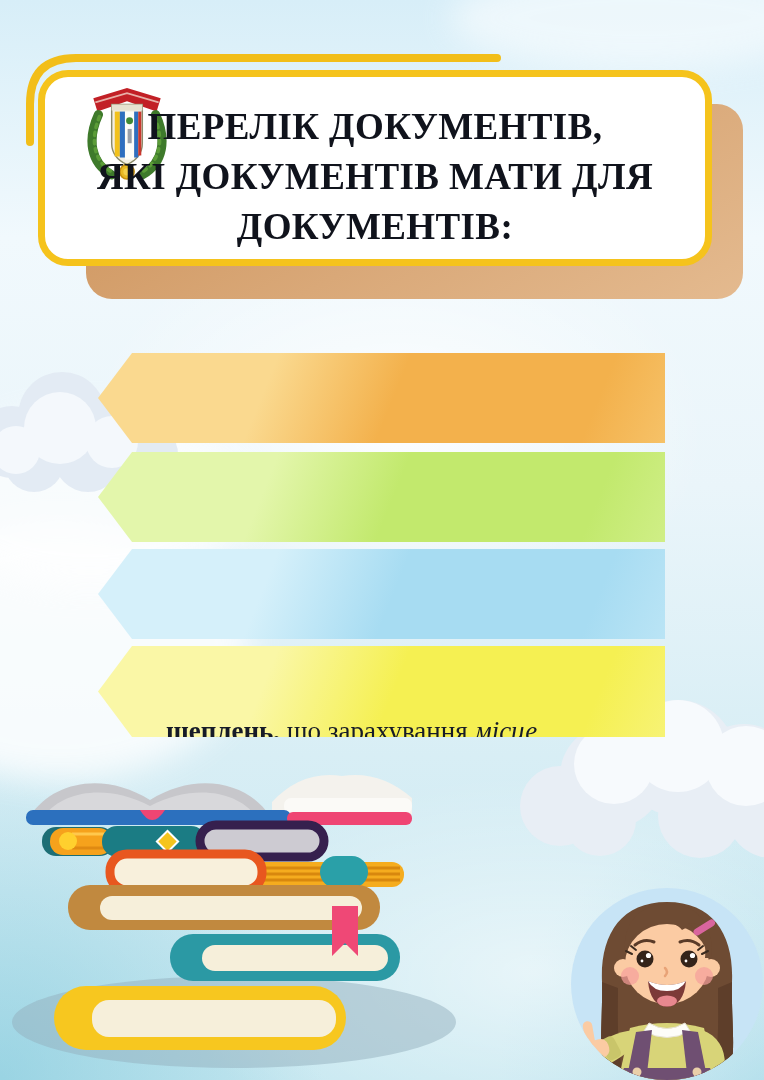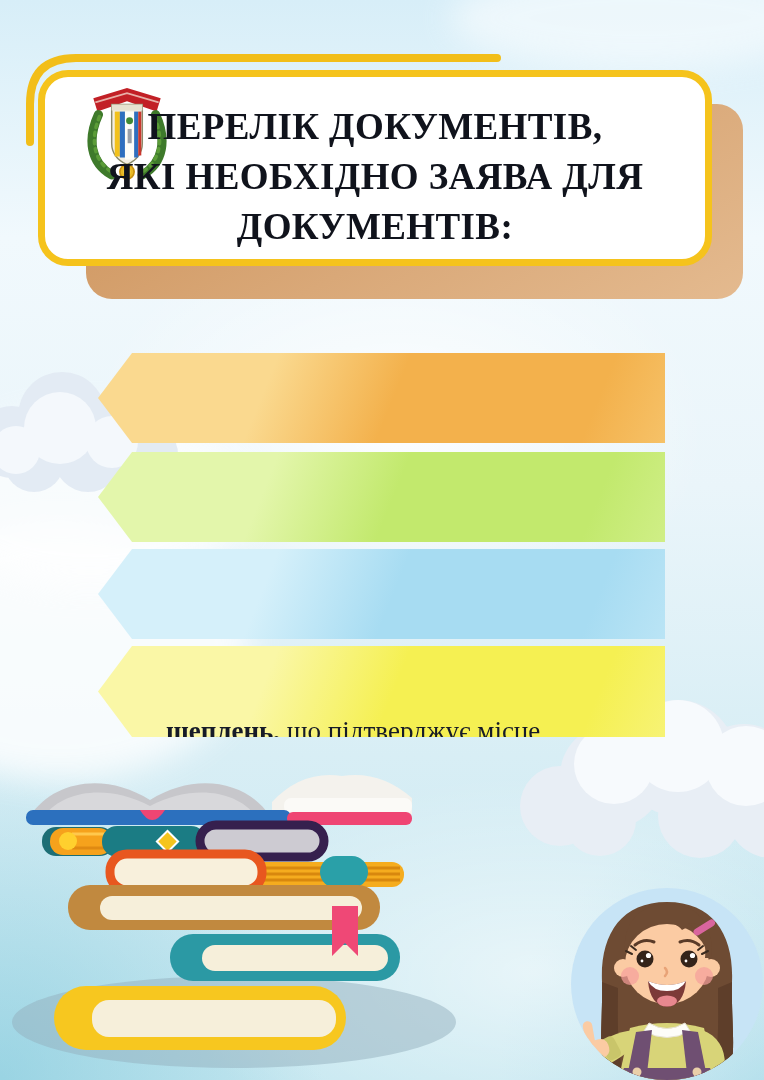--- a/index.html
+++ b/index.html
@@ -23,21 +23,21 @@
   .emblem{left:36px;top:7px;width:92px;height:97px;}
   .title{left:0;right:0;top:25px;text-align:center;
     font-weight:700;font-size:37px;line-height:50px;color:#10131C;letter-spacing:.4px;}
   
   .banner{position:absolute;left:98px;width:567px;height:90px;color:#161B28;
     clip-path:polygon(34px 0,100% 0,100% 100%,34px 100%,0 50%);}
   .b1{top:353px}.b2{top:452px}.b3{top:549px}.b4{top:646px;height:91px}
   .txt{padding:13px 8px 0 68px;font-size:28px;line-height:37px;white-space:pre-wrap;}
   .b4 .txt{padding-top:10px;font-size:27px;line-height:30px;}
   .bd{font-weight:700;}
-  .it{}
+  .it{font-style:italic;}
   
   .books{left:2px;top:758px;width:458px;height:322px;}
   .girl{left:564px;top:880px;width:200px;height:200px;}
   .clouds{left:0;top:0;width:764px;height:1080px;}
 </style>
 </head>
 <body>
 
 <div class="poster">
 
@@ -100,21 +100,21 @@
       <rect x="52" y="27" width="4" height="45" fill="#2E6FBF"></rect>
       <rect x="56" y="27" width="3" height="43" fill="#C8372E"></rect>
       <circle cx="47.5" cy="36" r="3.4" fill="#3E8A34"></circle>
       <rect x="45.6" y="44" width="4" height="14" fill="#9AA0A8"></rect>
       <circle cx="45" cy="86" r="7" fill="#E8B923" stroke="#C79010" stroke-width="1.6"></circle>
       <circle cx="45" cy="86" r="3.6" fill="#F5D04A"></circle>
     </svg>
 
     <div class="abs title">
       <div>ПЕРЕЛІК ДОКУМЕНТІВ,</div>
-      <div>ЯКІ НЕОБХІДНО ЗАЯВА ДЛЯ</div>
+      <div>ЯКІ ДОКУМЕНТІВ МАТИ ДЛЯ</div>
       <div>ДОКУМЕНТІВ:</div>
     </div>
   </div>
 
   <div class="banner b1" style="background: linear-gradient(112deg, rgb(250, 217, 143) 0%, rgb(250, 217, 143) 30%, rgb(243, 177, 76) 52%, rgb(243, 177, 76) 86%, rgb(250, 217, 143) 120%);">
     <div class="txt">
       <div><span class="bd">ЗАЯВА</span><span> про зарахування</span></div>
       <div class="it">(зразок знаходиться в закладі школи)</div>
     </div>
   </div>
@@ -128,21 +128,21 @@
 
   <div class="banner b3" style="background: linear-gradient(112deg, rgb(213, 240, 250) 0%, rgb(213, 240, 250) 30%, rgb(167, 220, 242) 52%, rgb(167, 220, 242) 86%, rgb(213, 240, 250) 120%);">
     <div class="txt">
       <div><span class="bd">медична довідка</span><span> дитини за формою</span></div>
       <div><span class="bd">№086,</span><span>  ксерокопія карти щеплень</span></div>
     </div>
   </div>
 
   <div class="banner b4" style="background: linear-gradient(112deg, rgb(250, 247, 166) 0%, rgb(250, 247, 166) 30%, rgb(245, 240, 82) 52%, rgb(245, 240, 82) 86%, rgb(250, 247, 166) 120%);">
     <div class="txt">
-      <div><span class="bd">щеплень,</span><span> що підтверджує </span><span class="it">місце</span></div>
+      <div><span class="bd">щеплень,</span><span> що зарахування </span><span class="it">місце</span></div>
       <div><span class="it">проживання</span><span> дитини на території</span></div>
       <div>обслуговування закладу школи</div>
     </div>
   </div>
 
   <svg class="abs books" viewBox="0 0 458 322">
     <ellipse cx="232" cy="264" rx="222" ry="46" fill="#93AFBE" opacity=".5"></ellipse>
 
     <path d="M270,44 Q300,12 340,18 Q378,12 410,40 L410,56 L270,56 Z" fill="#F4F2ED"></path>
     <rect x="282" y="40" width="128" height="16" rx="7" fill="#FBFAF7"></rect>

